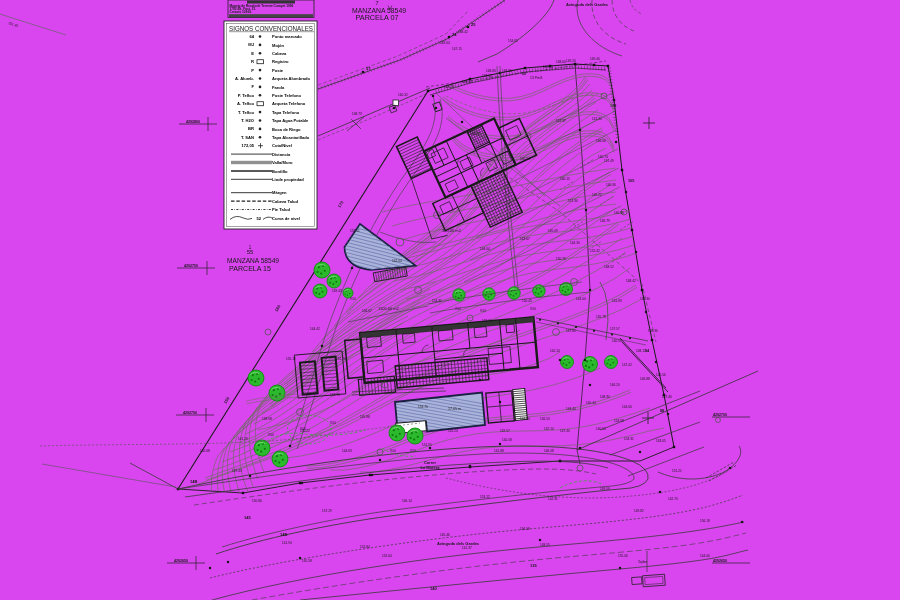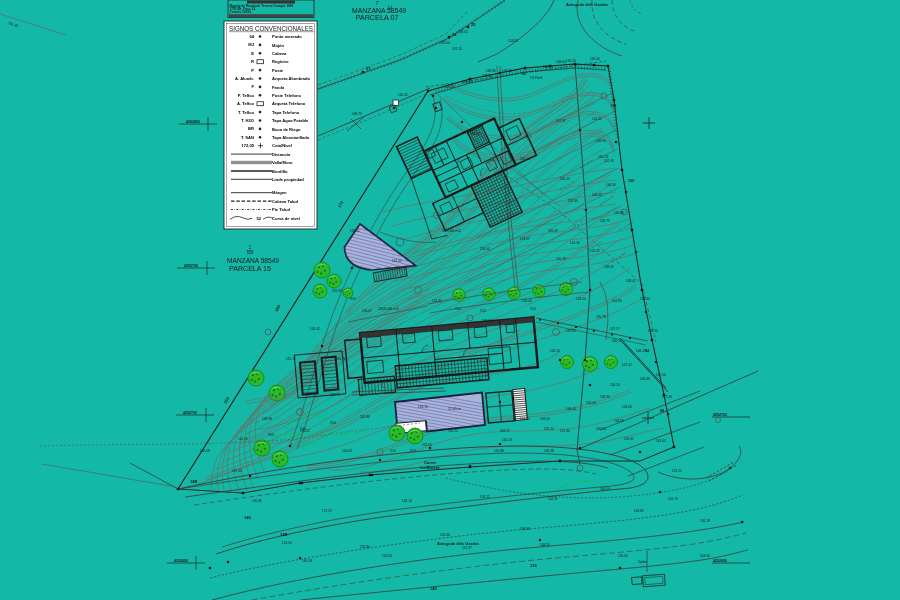--- a/index.html
+++ b/index.html
@@ -1,16 +1,16 @@
 <!DOCTYPE html>
 <html><head>
 <meta charset="utf-8">
 <style>
 html,body{margin:0;padding:0;background:#fff;}
-#page{width:900px;height:600px;position:relative;overflow:hidden;background:#14b8a6;font-family:"Liberation Sans", sans-serif;}
+#page{width:900px;height:600px;position:relative;overflow:hidden;background:#d946ef;font-family:"Liberation Sans", sans-serif;}
 svg{position:absolute;top:0;left:0;}
 text{font-family:"Liberation Sans", sans-serif;fill:#1a1a1a;}
 .t3{font-size:3.2px;}
 .lbl{font-size:4.1px;font-weight:bold;fill:#000;}
 </style>
 </head>
 <body>
 <div id="page">
 <svg width="900" height="600" viewBox="0 0 900 600">
 <defs>

